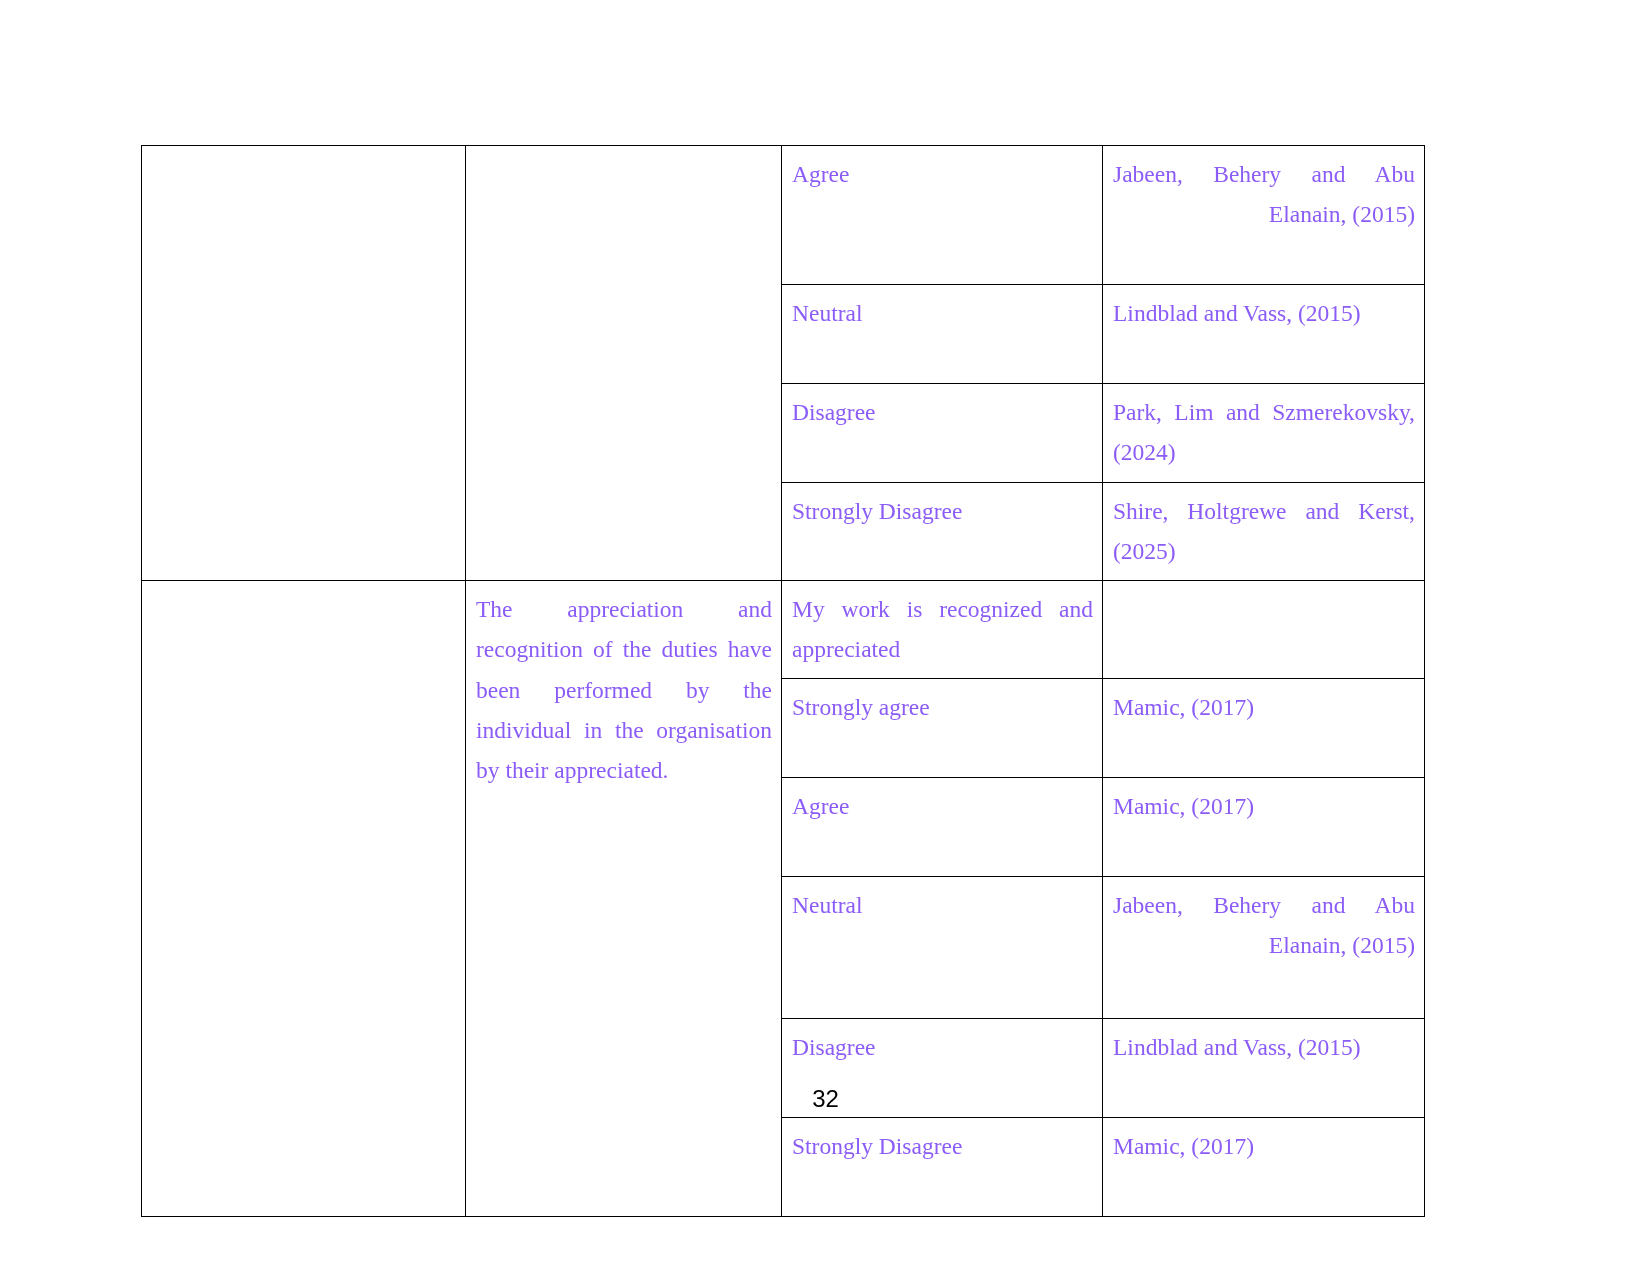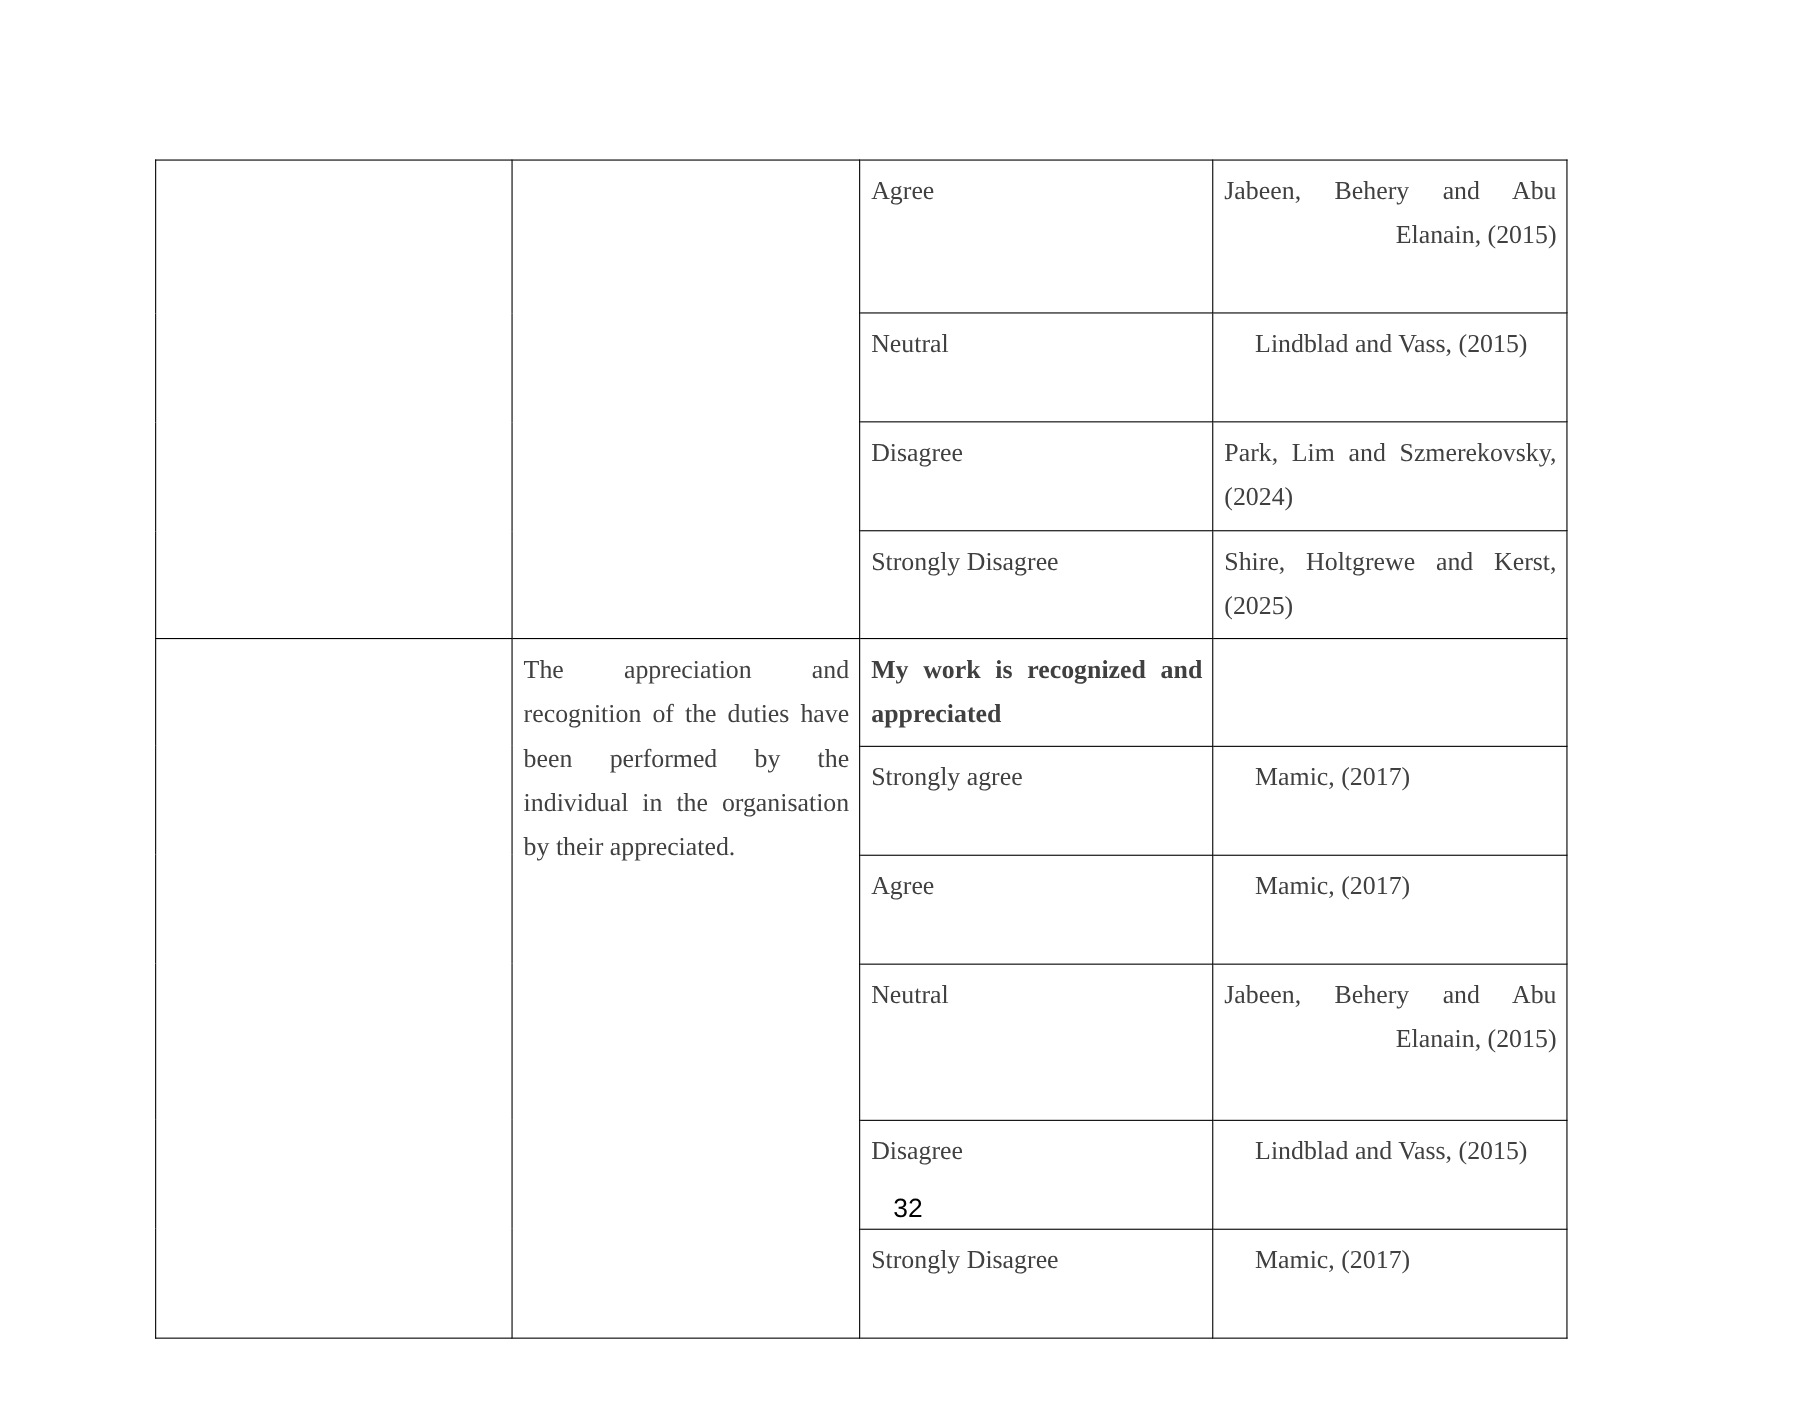--- a/index.html
+++ b/index.html
@@ -26,21 +26,21 @@
     left: 141px;
     top: 145px;
     width: 1283px;
     border-collapse: collapse;
     table-layout: fixed;
   }
   .doc-table td {
     border: 1.4px solid #000000;
     vertical-align: top;
     padding: 8px 9px 8px 10px;
-    color: #404040;
+    color: #8b5cf6;
     font-size: 23.5px;
     line-height: 1.72;
     text-align: justify;
     text-justify: inter-word;
     -moz-text-align-last: left;
     text-align-last: left;
   }
   
   .col-theme   { width: 324px; }
   .col-desc    { width: 316px; }
@@ -51,34 +51,33 @@
 
   .cell-text {
     display: block;
     text-align: justify;
     text-justify: inter-word;
     -moz-text-align-last: left;
     text-align-last: left;
     hyphens: none;
   }
   .cell-text.bold {
-    font-weight: bold;
+    font-weight: normal;
   }
   
   .src-wrap {
     display: block;
     text-align: justify;
     text-justify: inter-word;
     -moz-text-align-last: right;
     text-align-last: right;
   }
   .src-plain {
     display: block;
     text-align: left;
-    margin-left: 28px;
   }
   .src-justify-left {
     display: block;
     text-align: justify;
     text-justify: inter-word;
     -moz-text-align-last: left;
     text-align-last: left;
   }
   .page-number {
     position: absolute;

